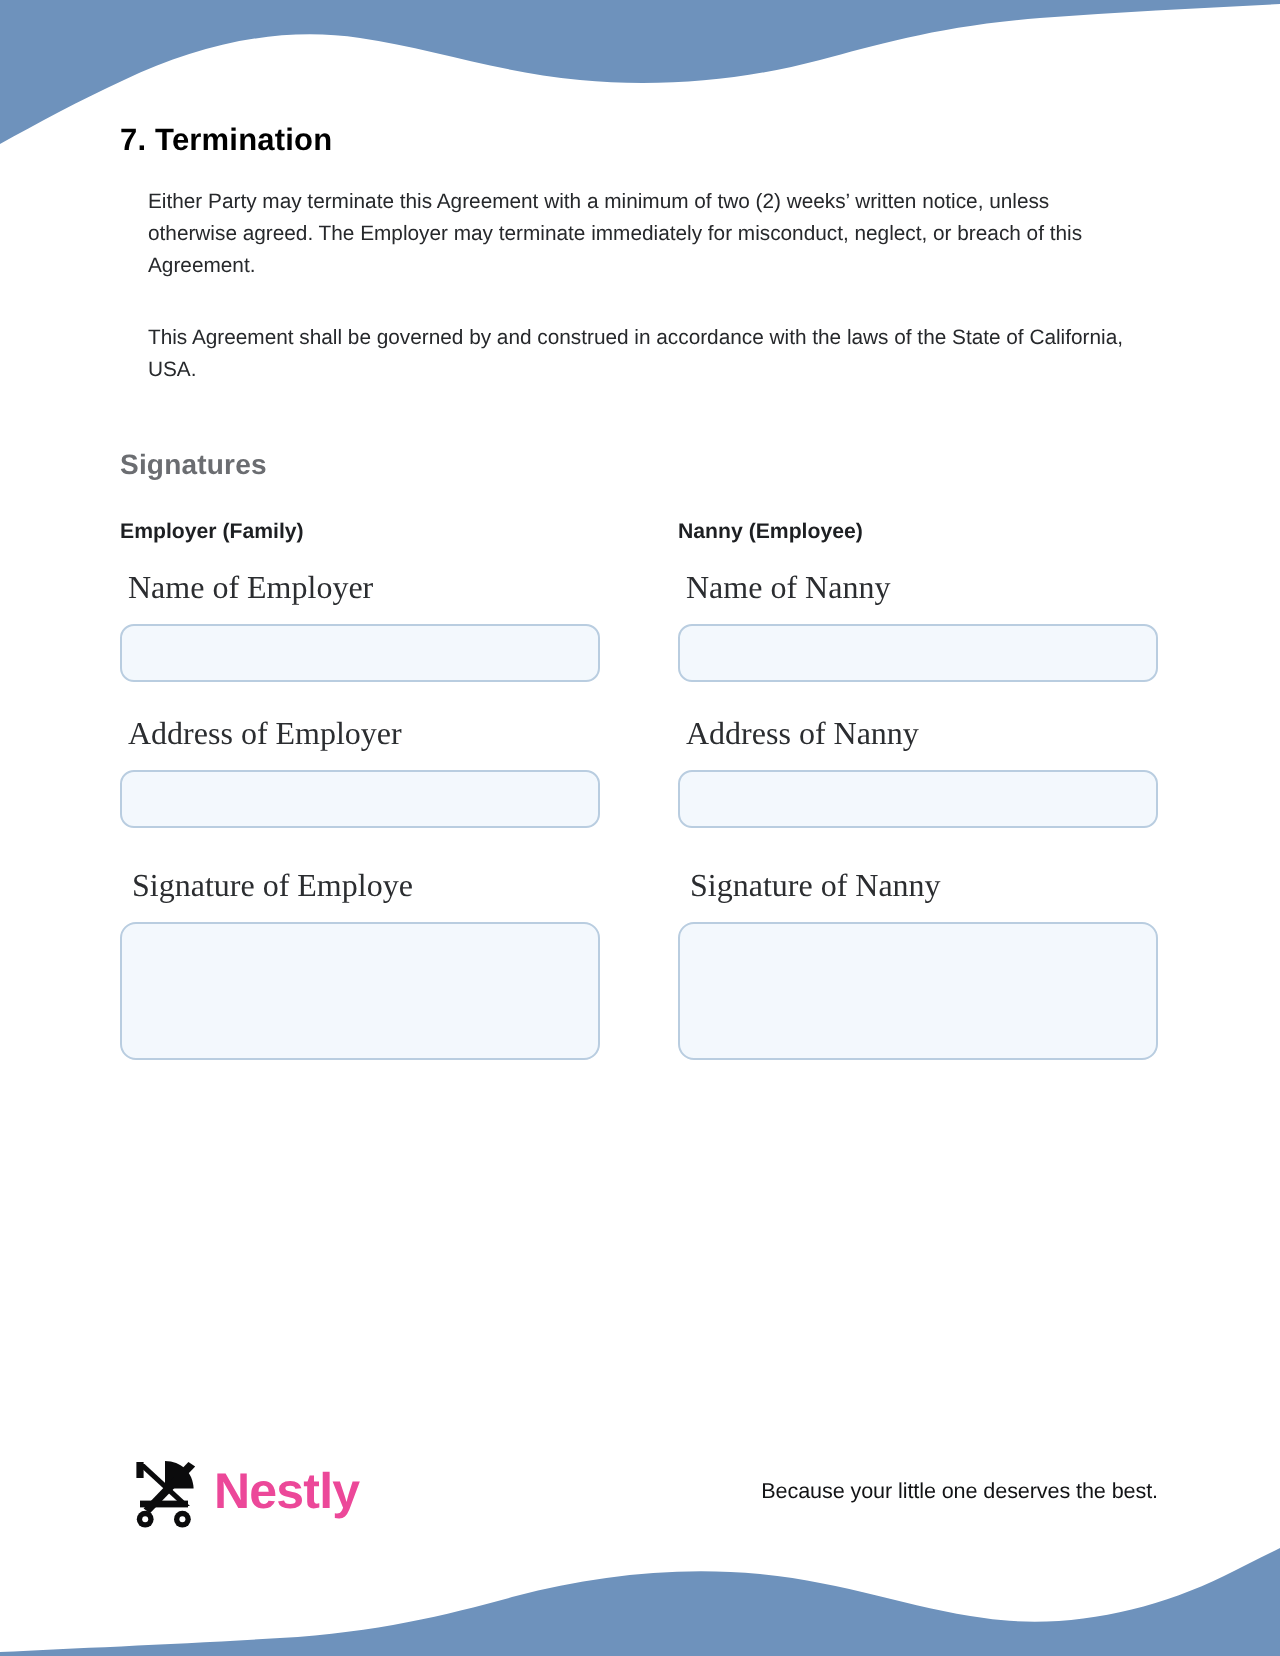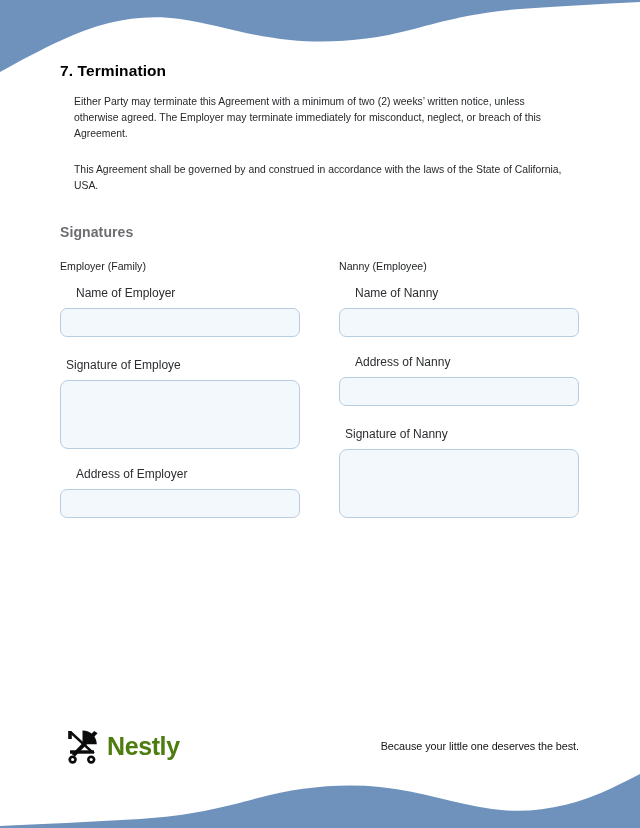--- a/index.html
+++ b/index.html
@@ -75,28 +75,29 @@
   .sig-grid {
     display: flex;
     margin-top: 20px;
     gap: 39px;
   }
   .sig-col {
     width: 240px;
   }
   .sig-col-heading {
     font-size: 10.6px;
-    font-weight: normal;
+    font-weight: bold;
     color: #1d1f22;
     margin: 0 0 14px 0;
   }
   .field-label {
-    font-size: 12px;
+    font-size: 16px;
     color: #2b2d30;
-    margin: 0 0 8px 16px;
+    margin: 0 0 8px 4px;
+    font-family: Liberation Serif, serif;
   }
   .field-box {
     box-sizing: border-box;
     width: 100%;
     height: 29px;
     background: #f3f8fd;
     border: 1px solid #b9cde0;
     border-radius: 7px;
   }
   .field-group + .field-group {
@@ -127,21 +128,21 @@
     display: flex;
     align-items: center;
     gap: 1px;
   }
   .brand-mark {
     display: block;
   }
   .brand-name {
     font-size: 25px;
     font-weight: bold;
-    color: #4d7c0f;
+    color: #ec4899;
     letter-spacing: -0.4px;
     line-height: 1;
   }
   .tagline {
     font-size: 10.8px;
     font-weight: normal;
     color: #121315;
     letter-spacing: -0.05px;
     margin-right: 3px;
   }
@@ -179,28 +180,28 @@
     <div class="sig-grid">
 
       <div class="sig-col">
         <div class="sig-col-heading">Employer (Family)</div>
 
         <div class="field-group">
           <div class="field-label">Name of Employer</div>
           <input class="field-box" type="text" value="" style="">
         </div>
 
+        <div class="field-group">
+          <div class="field-label">Address of Employer</div>
+          <input class="field-box" type="text" value="" style="">
+        </div>
+
         <div class="field-group signature-group">
           <div class="field-label">Signature of Employe</div>
           <div class="field-box signature"></div>
-        </div>
-
-        <div class="field-group">
-          <div class="field-label">Address of Employer</div>
-          <input class="field-box" type="text" value="" style="">
         </div>
       </div>
 
       <div class="sig-col">
         <div class="sig-col-heading">Nanny (Employee)</div>
 
         <div class="field-group">
           <div class="field-label">Name of Nanny</div>
           <input class="field-box" type="text" value="" style="">
         </div>

